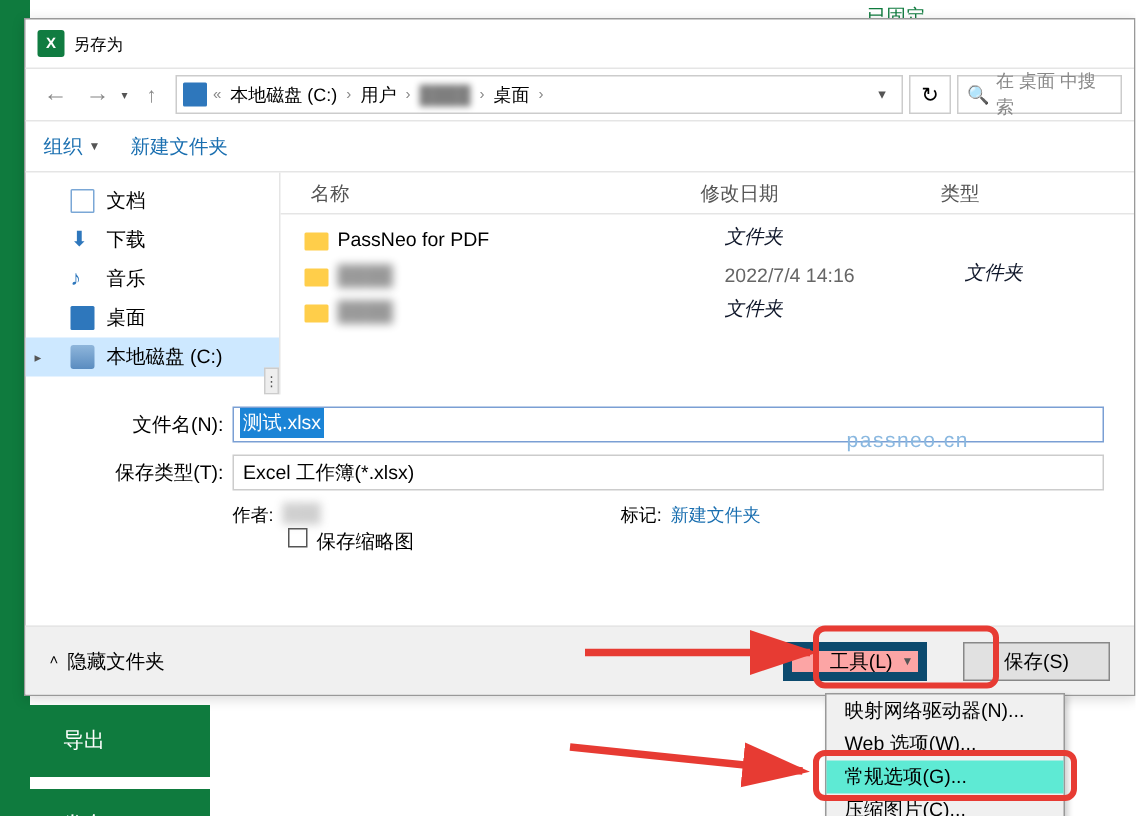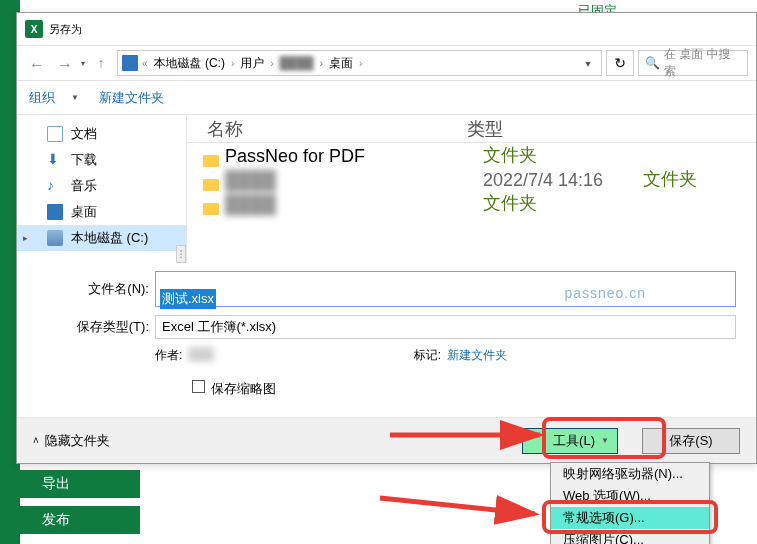--- a/index.html
+++ b/index.html
@@ -21,80 +21,80 @@
 .bc-icon { width: 16px; height: 16px; background: #2E77BC; border-radius: 1px; }
 .bc-sep { color: #888; font-size: 10px; padding: 0 2px; }
 .bc-item { padding: 0 2px; }
 .bc-blur { filter: blur(2px); opacity: 0.5; }
 .bc-dd { width: 18px; text-align: center; color: #555; font-size: 10px; margin-left: auto; }
 .refresh-btn { width: 28px; height: 26px; border: 1px solid #ccc; display: flex; align-items: center; justify-content: center; font-size: 14px; }
 .search-box { width: 110px; height: 26px; border: 1px solid #ccc; display: flex; align-items: center; padding: 0 6px; gap: 4px; color: #888; font-size: 12px; }
 .search-icon { font-size: 12px; }
 
 .toolbar { height: 34px; display: flex; align-items: center; padding: 0 12px; gap: 20px; border-bottom: 1px solid #e5e5e5; font-size: 13px; color: #1a6fb0; }
-.toolbar-item { display: flex; align-items: center; gap: 16px; }
+.toolbar-item { display: flex; align-items: center; gap: 4px; }
 .dd-caret { font-size: 8px; color: #555; }
 
 .body-area { display: flex; height: 148px; }
 .sidebar { width: 170px; border-right: 1px solid #e5e5e5; padding: 6px 0; font-size: 13px; overflow: hidden; }
 .sb-item { height: 26px; display: flex; align-items: center; padding: 0 12px 0 30px; gap: 8px; position: relative; }
 .sb-item.selected { background: #cde8ff; }
 .sb-item .tree-caret { position: absolute; left: 6px; font-size: 9px; color: #555; }
 .sb-icon { width: 16px; height: 16px; display: inline-block; }
 .ic-doc { background: linear-gradient(#fff,#fff); border: 1px solid #7aa7d6; border-radius: 1px; }
 .ic-dl { color: #2E77BC; font-size: 14px; line-height: 14px; }
 .ic-music { color: #2E77BC; font-size: 14px; line-height: 14px; }
 .ic-desktop { background: #2E77BC; border-radius: 1px; }
 .ic-disk { background: linear-gradient(#8fb6db,#5a8cc0); border-radius: 2px; }
 .sb-divider { position: absolute; right: 0; top: 130px; width: 10px; height: 18px; background: #eee; border: 1px solid #ccc; font-size: 9px; color: #555; display: flex; align-items: center; justify-content: center; }
 
-.file-area { flex: 1; font-size: 18px; }
+.file-area { flex: 1; font-size: 13px; }
 .list-head { height: 28px; display: flex; align-items: center; border-bottom: 1px solid #e5e5e5; color: #555; }
 .col-name { width: 280px; padding-left: 20px; }
 .col-date { width: 160px; }
 .col-type { flex: 1; }
 .list-row { height: 24px; display: flex; align-items: flex-end; }
 .folder-ic { width: 16px; height: 12px; background: #FFCE4A; border-radius: 1px; margin: 0 6px 0 16px; display: inline-block; }
 .row-name { width: 258px; }
 .row-blur { filter: blur(3px); opacity: 0.4; }
 .row-date { width: 160px; color: #666; }
-.row-type { color: #4d7c0f; }
+.row-type { color: #0f172a; font-style: italic; }
 
 .form-area { padding: 8px 20px 0; font-size: 13px; position: relative; }
 .form-row { display: flex; align-items: center; margin-bottom: 8px; }
 .form-label { width: 118px; text-align: right; padding-right: 6px; }
-.form-input { flex: 1; height: 24px; border: 1px solid #7a9fd4; padding: 17px 4px; font-size: 13px; }
+.form-input { flex: 1; height: 24px; border: 1px solid #7a9fd4; padding: 0 4px; font-size: 13px; }
 .filename-val { background: #1b84d6; color: #fff; display: inline-block; padding: 1px 2px; }
 .combo { flex: 1; height: 24px; border: 1px solid #ccc; padding: 0 6px; display: flex; align-items: center; justify-content: space-between; }
 .meta-row { display: flex; padding-left: 118px; gap: 200px; margin-top: 4px; }
 .meta-item { display: flex; gap: 6px; font-size: 12px; }
 .meta-val { color: #888; }
 .meta-link { color: #1a6fb0; }
-.thumb-row { padding-left: 155px; margin-top: 16px; display: flex; gap: 6px; font-size: 13px; }
+.thumb-row { padding-left: 155px; margin-top: 0; display: flex; gap: 6px; font-size: 13px; }
 .checkbox { width: 13px; height: 13px; border: 1px solid #555; display: inline-block; }
 
 .watermark { position: absolute; right: 110px; top: 22px; color: #8ab8e0; font-size: 14px; letter-spacing: 1px; pointer-events: none; }
 
 .footer { position: absolute; left: 0; right: 0; bottom: 0; height: 46px; border-top: 1px solid #e5e5e5; background: #f0f0f0; display: flex; align-items: center; padding: 0 16px; }
 .hide-folders { display: flex; align-items: center; gap: 6px; font-size: 13px; }
 .hide-caret { font-size: 10px; }
 .footer-spacer { flex: 1; }
-.tools-btn { width: 96px; height: 26px; border: 1px solid #0c4a6e; background: #86efac; display: flex; align-items: center; justify-content: center; gap: 6px; font-size: 13px; position: relative; padding-left: 22px; }
+.tools-btn { width: 96px; height: 26px; border: 6px solid #0c4a6e; background: #fca5a5; display: flex; align-items: center; justify-content: center; gap: 6px; font-size: 13px; position: relative; padding-left: 22px; }
 .save-btn { width: 98px; height: 26px; border: 1px solid #888; background: #e1e1e1; margin-left: 24px; font-size: 13px; display: flex; align-items: center; justify-content: center; }
 
 .tools-highlight { position: absolute; border: 4px solid #E73B33; border-radius: 8px; pointer-events: none; }
 .hl1 { left: 542px; top: 417px; width: 124px; height: 42px; }
 
 .menu { position: absolute; left: 550px; top: 462px; width: 160px; background: #f0f0f0; border: 1px solid #999; box-shadow: 2px 2px 4px rgba(0,0,0,0.2); font-size: 13px; }
 .menu-item { height: 22px; display: flex; align-items: center; padding: 0 12px; }
 .menu-item.hover { background: #5eead4; }
 .hl2 { left: 542px; top: 500px; width: 176px; height: 34px; }
 
 .side-menu { position: absolute; left: 20px; top: 470px; width: 120px; }
-.side-menu-item { height: 28px; color: #fff; font-size: 14px; display: flex; align-items: center; padding-left: 22px; background: #0F7B3E; }
+.side-menu-item { height: 48px; color: #fff; font-size: 14px; display: flex; align-items: center; padding-left: 22px; background: #0F7B3E; }
 
 .arrow { position: absolute; pointer-events: none; }
 .arrow svg { overflow: visible; }
 </style>
 </head>
 <body>
 
 <div class="app-bg"></div>
 <div class="pinned">已固定</div>
 
@@ -161,20 +161,21 @@
         <span class="tree-caret">▸</span>
         <span class="sb-icon ic-disk"></span>
         <span>本地磁盘 (C:)</span>
       </div>
       <div class="sb-divider">⋮</div>
     </div>
 
     <div class="file-area">
       <div class="list-head">
         <div class="col-name">名称</div>
+        <div class="col-date">修改日期</div>
         <div class="col-type">类型</div>
       </div>
       <div class="list-row">
         <span class="folder-ic"></span>
         <span class="row-name">PassNeo for PDF</span>
         <span class="row-type">文件夹</span>
       </div>
       <div class="list-row">
         <span class="folder-ic"></span>
         <span class="row-name row-blur">████</span>

